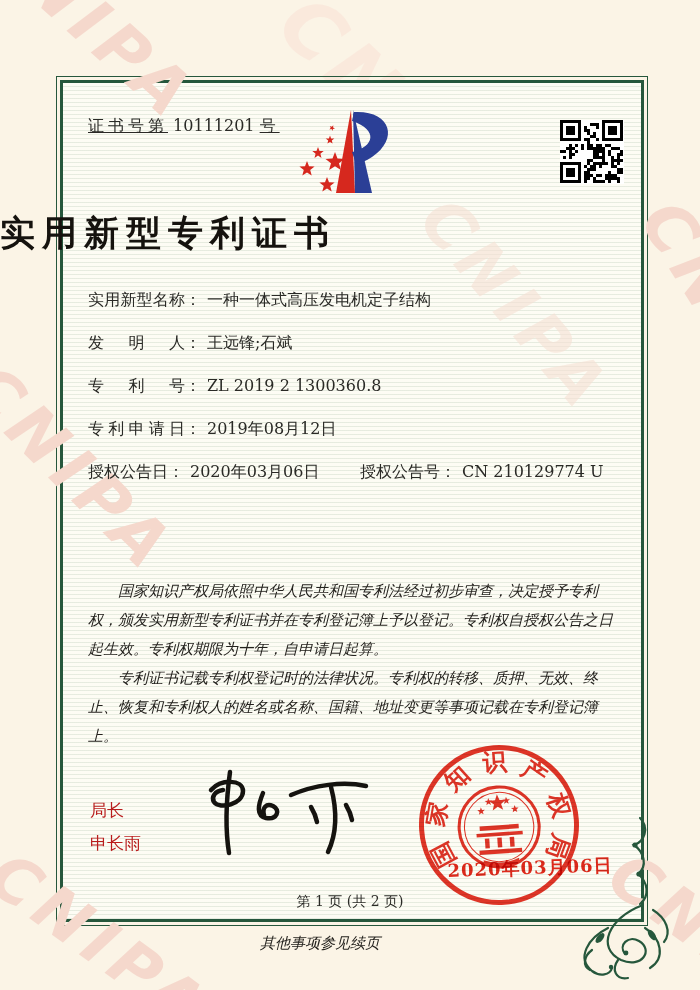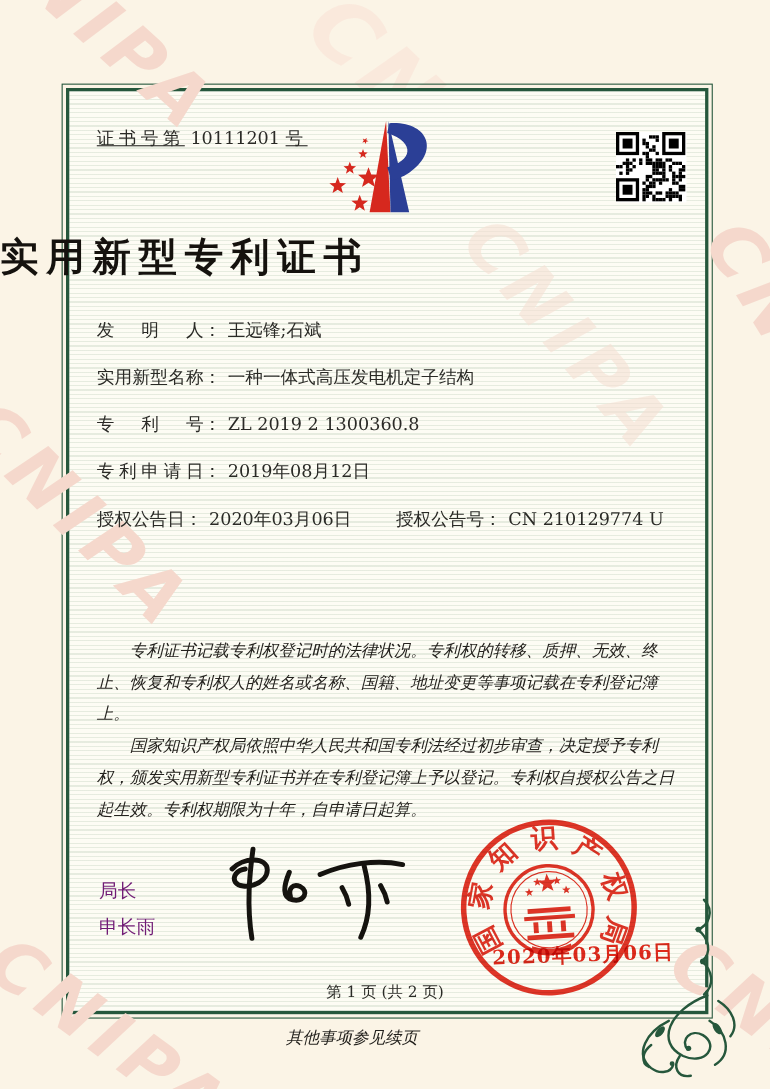--- a/index.html
+++ b/index.html
@@ -47,21 +47,21 @@
   .fcolon{display:inline-block;margin-right:6px;}
   .grant2{position:absolute;left:260px;top:0;margin-left:12px;}
   
   .paras{
     position:absolute;left:88px;top:577px;width:530px;z-index:3;
     font-size:15px;line-height:29px;font-style:italic;color:#24221e;
   }
   .paras p{margin:0;text-indent:2em;}
   
   .signer{position:absolute;left:90px;top:794px;z-index:3;font-size:17px;line-height:33px;
-    font-family:"DejaVu Sans","Liberation Sans",sans-serif;color:#701a75;}
+    font-family:"DejaVu Sans","Liberation Sans",sans-serif;color:#b91c1c;}
   .sig{position:absolute;left:196px;top:760px;z-index:3;}
   
   .seal{position:absolute;left:399px;top:725px;width:200px;height:200px;z-index:6;
         transform:rotate(-4deg);mix-blend-mode:multiply;opacity:.95;}
   .seal-ring{position:absolute;left:20px;top:20px;width:150px;height:150px;
         border:5px solid #e02a1c;border-radius:50%;}
   .seal-ch{position:absolute;left:50%;top:50%;font-size:24px;font-weight:bold;color:#e02a1c;
         transform:translate(-50%,-50%) rotate(var(--a)) translateY(-63px);}
   .emblem{position:absolute;left:55px;top:54px;}
   .seal-date{position:absolute;left:432px;top:856px;width:196px;text-align:center;z-index:7;
@@ -234,42 +234,42 @@
     <rect x="39" y="60" width="3" height="3" fill="#000"></rect>
     <rect x="42" y="60" width="3" height="3" fill="#000"></rect>
     <rect x="48" y="60" width="3" height="3" fill="#000"></rect>
     <rect x="57" y="60" width="3" height="3" fill="#000"></rect>
   </svg>
 
 <div class="title">实用新型专利证书</div>
 
 <div class="fields">
   <div class="frow">
+    <span class="flabel">实用新型名称</span><span class="fcolon">：</span><span>一种一体式高压发电机定子结构</span>
+  </div>
+  <div class="frow">
     <span class="flabel">发明人</span><span class="fcolon">：</span><span>王远锋;石斌</span>
-  </div>
-  <div class="frow">
-    <span class="flabel">实用新型名称</span><span class="fcolon">：</span><span>一种一体式高压发电机定子结构</span>
   </div>
   <div class="frow">
     <span class="flabel">专利号</span><span class="fcolon">：</span><span>ZL 2019 2 1300360.8</span>
   </div>
   <div class="frow">
     <span class="flabel">专利申请日</span><span class="fcolon">：</span><span>2019年08月12日</span>
   </div>
   <div class="frow">
     <span>授权公告日</span><span class="fcolon">：</span><span>2020年03月06日</span>
     <span class="grant2">
       <span>授权公告号</span><span class="fcolon">：</span><span>CN 210129774 U</span>
     </span>
   </div>
 </div>
 
 <div class="paras">
+  <p>国家知识产权局依照中华人民共和国专利法经过初步审查，决定授予专利权，颁发实用新型专利证书并在专利登记簿上予以登记。专利权自授权公告之日起生效。专利权期限为十年，自申请日起算。</p>
   <p>专利证书记载专利权登记时的法律状况。专利权的转移、质押、无效、终止、恢复和专利权人的姓名或名称、国籍、地址变更等事项记载在专利登记簿上。</p>
-  <p>国家知识产权局依照中华人民共和国专利法经过初步审查，决定授予专利权，颁发实用新型专利证书并在专利登记簿上予以登记。专利权自授权公告之日起生效。专利权期限为十年，自申请日起算。</p>
 </div>
 
 <div class="signer">
   <div>局长</div>
   <div>申长雨</div>
 </div>
 
 <svg class="sig" width="185" height="100" viewBox="0 0 185 100">
   <g fill="none" stroke="#15130f" stroke-width="4.5" stroke-linecap="round" stroke-linejoin="round">
     <path d="M34,12 C31,34 28,62 33,93"></path>

